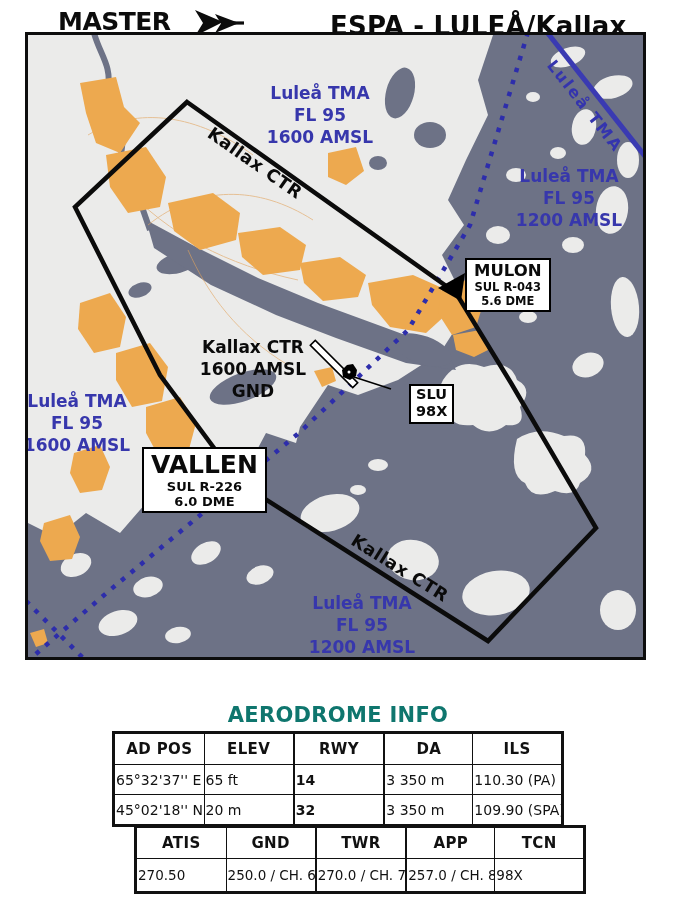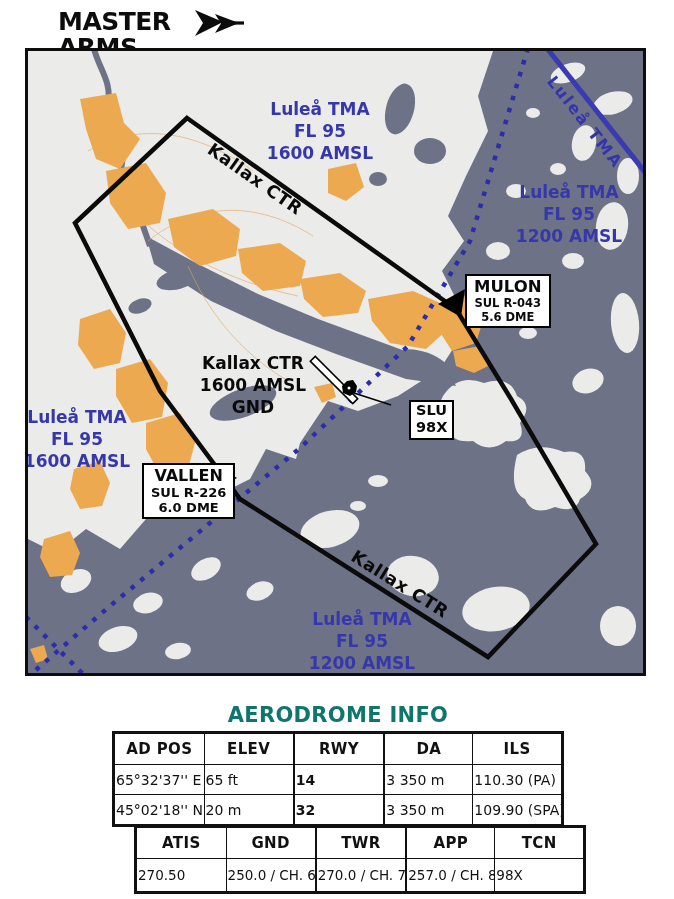--- a/index.html
+++ b/index.html
@@ -7,35 +7,35 @@
   .page{position:absolute;inset:0;}
 
   
   .logo{position:absolute;left:58px;top:9px;width:190px;}
   .logo-name{display:inline-block;font-size:25px;font-weight:bold;letter-spacing:-0.5px;color:#0c0c0c;border-bottom:2.5px solid #0c0c0c;padding-bottom:0px;line-height:1.05;}
   .logo-tag{font-size:6.4px;letter-spacing:0.42px;color:#222;margin-top:2px;white-space:nowrap;}
   .logo-jet{position:absolute;left:193px;top:4px;}
   .page-title{position:absolute;left:330px;top:11px;width:260px;text-align:center;font-size:26px;font-weight:bold;color:#0a0a0a;letter-spacing:0.2px;white-space:nowrap;}
 
   
-  .map-frame{position:absolute;left:25px;top:48px;width:615px;height:622px;border:3px solid #0d0d0d;background:#fef9c3;overflow:hidden;}
+  .map-frame{position:absolute;left:25px;top:32px;width:615px;height:622px;border:3px solid #0d0d0d;background:#fef9c3;overflow:hidden;}
   .map-frame svg{position:absolute;left:0;top:0;}
 
   .map-label{position:absolute;transform:translate(-50%,-50%);text-align:center;white-space:nowrap;font-weight:bold;}
   .blue{color:#3737ac;}
   .tma{font-size:17px;line-height:1.3;}
   .u{text-underline-offset:2px;}
   .ctr-rot{font-size:17.5px;color:#0a0a0a;letter-spacing:0.6px;}
   .rot-top{transform:translate(-50%,-50%) rotate(35deg);}
   .rot-bottom{transform:translate(-50%,-50%) rotate(32deg);}
   .rot-corner{transform:translate(-50%,-50%) rotate(52deg);font-size:16px;letter-spacing:2px;color:#3434ae;}
   .ctr-center{font-size:17px;color:#0a0a0a;line-height:1.28;}
 
   .wp-box{position:absolute;background:#ffffff;border:2.2px solid #000;text-align:center;font-weight:bold;color:#0a0a0a;padding:2px 7px;line-height:1.18;}
-  .wp-name-lg{font-size:16px;line-height:1.1;}
+  .wp-name-lg{font-size:25px;line-height:1.1;}
   .wp-name{font-size:16.5px;line-height:1.15;}
   .wp-sub{font-size:11.5px;}
   .wp-sub-lg{font-size:13px;}
   .slu-box{position:absolute;background:#fff;border:2px solid #000;font-weight:bold;color:#0a0a0a;padding:0px 5px 1px 5px;font-size:14.5px;line-height:1.2;text-align:left;margin-left:20px;}
 
   
   .info-title{position:absolute;left:112px;top:703px;width:452px;text-align:center;font-size:21px;font-weight:bold;color:#0f766e;letter-spacing:0.3px;}
   table{border-collapse:collapse;table-layout:fixed;background:#fff;}
   .t1{position:absolute;left:112px;top:731px;width:452px;}
   .t2{position:absolute;left:112px;top:825px;width:452px;margin-left:22px;}
@@ -58,20 +58,21 @@
     <span class="logo-name">MASTER ARMS</span>
     <div class="logo-tag">A SWEDISH COMBAT FLIGHT SIMULATOR COMMUNITY</div>
   </div>
   <div class="logo-jet">
     <svg width="52" height="40" viewBox="0 0 52 40">
       <path d="M2,6 L30,18 L2,32 L10,19 Z" fill="#0c0c0c"></path>
       <path d="M22,10 L46,19 L22,29 L28,19.5 Z" fill="#0c0c0c"></path>
       <rect x="40" y="17.4" width="11" height="3.2" fill="#0c0c0c"></rect>
     </svg>
   </div>
+  <div class="page-title">ESPA - LULEÅ/Kallax</div>
 
   <div class="map-frame">
     <svg width="615" height="622" viewBox="0 0 615 622">
 
       <rect x="0" y="0" width="615" height="622" fill="#6d7286"></rect>
 
       <g fill="#ebebea">
         <path d="M0,0 L465,0 L450,45 L460,80 L438,125 L420,165 L436,190 L414,220 L428,248 L405,268 L430,290 L412,318 L370,345 L330,360 L300,350 L272,392 L268,408 L238,398 L222,428 L192,443 L168,428 L148,452 L118,468 L92,498 L58,478 L28,502 L0,488 Z"></path>
 
         <ellipse cx="540" cy="22" rx="18" ry="9" transform="rotate(-20 540 22)"></ellipse>

